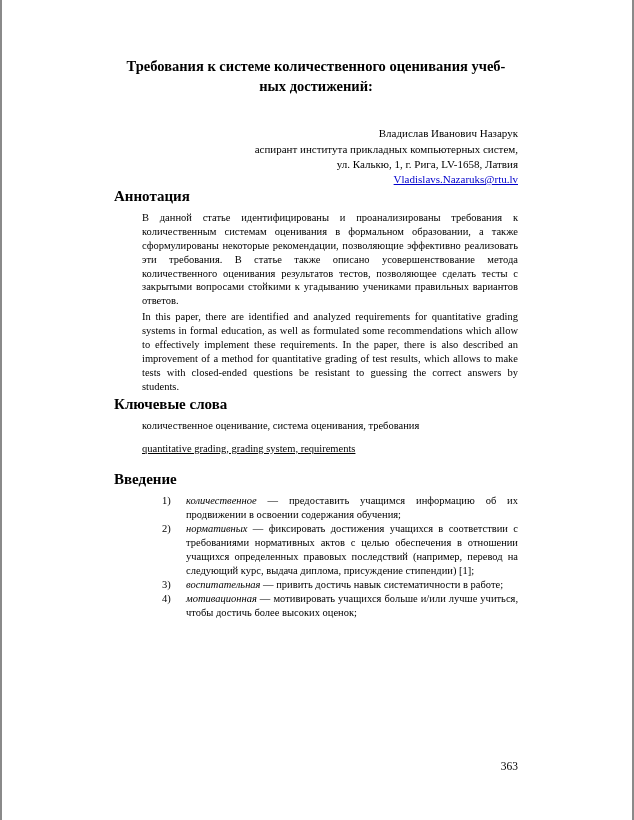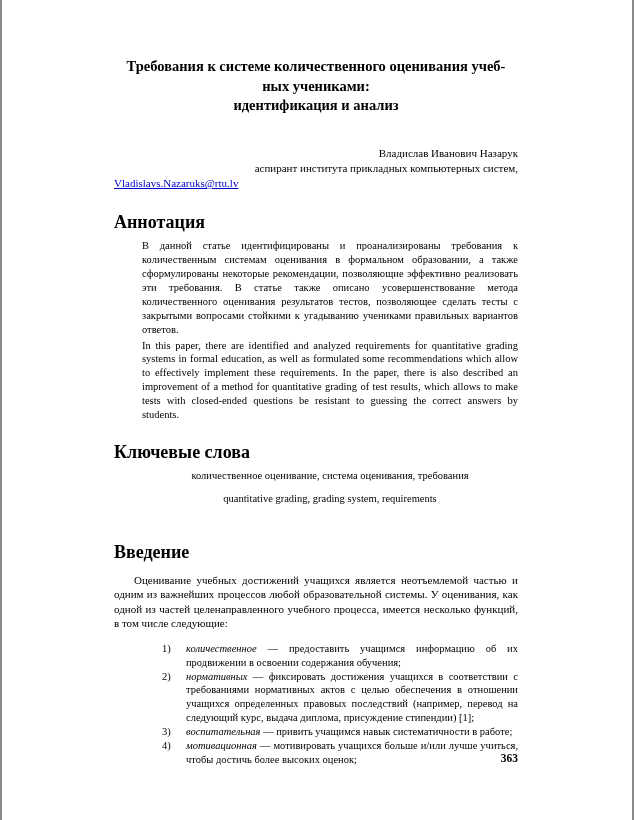--- a/index.html
+++ b/index.html
@@ -4,79 +4,78 @@
 <style>
   html,body { margin:0; padding:0; background:#8a8a8a; }
   .page {
     width:630px; height:820px; background:#ffffff; margin:0 auto;
     position:relative; box-sizing:border-box;
     padding:57px 114px 0 112px;
     font-family:"Liberation Serif", serif; color:#000;
   }
   .title { text-align:center; font-weight:bold; font-size:14.5px; line-height:1.35; }
   .authors { margin-top:30px; text-align:right; font-size:11px; line-height:1.4; }
-  .email-line { text-align:left; font-size:11px; line-height:1.4; }
+  .email-line { text-align:right; font-size:11px; line-height:1.4; }
   .email-link { color:#0000cc; text-decoration:underline; cursor:pointer; }
-  .sec-heading { font-weight:bold; font-size:18px; margin-top:20px; margin-bottom:6px; }
+  .sec-heading { font-weight:bold; font-size:15px; margin-bottom:6px; }
   .abstract-par { font-size:10.5px; line-height:1.33; text-align:justify; margin:0 0 2px 28px; }
-  .kw-line { font-size:10.5px; line-height:1.3; margin-left:28px;text-align:center; }
-  .kw-line + .kw-line { margin-top:9px; }
+  .kw-line { font-size:10.5px; line-height:1.3; margin-left:28px; }
+  .kw-line + .kw-line { margin-top:9px;text-decoration:underline; }
   .intro-par { font-size:11px; line-height:1.32; text-align:justify; text-indent:20px; margin-top:10px; }
   .num-list { margin-top:2px; }
   .num-item { font-size:10.5px; line-height:1.33; text-align:justify; position:relative; padding-left:72px; }
   .num-item .num { position:absolute; left:48px; top:0; }
   .lead-italic { font-style:italic; }
-  .page-number { position:absolute; right:114px; bottom:56px; font-size:11.5px;font-weight:bold; }
+  .page-number { position:absolute; right:114px; bottom:48px; font-size:11.5px; }
   .gap-lg { height:16px; }
 </style>
 </head>
 <body>
 
 <div class="page">
 
   <div class="title">
     <div>Требования к системе количественного оценивания учеб-</div>
-    <div>ных учениками:</div>
-    <div>идентификация и анализ</div>
+    <div>ных достижений:</div>
   </div>
 
   <div class="authors">
     <div>Владислав Иванович Назарук</div>
     <div>аспирант института прикладных компьютерных систем,</div>
+    <div>ул. Калькю, 1, г. Рига, LV-1658, Латвия</div>
   </div>
 
   <div class="email-line">
     <a href="#" class="email-link">Vladislavs.Nazaruks@rtu.lv</a>
   </div>
 
   <div class="sec-heading">Аннотация</div>
   <p class="abstract-par">В данной статье идентифицированы и проанализированы требования к количественным системам оценивания в формальном образовании, а также сформулированы некоторые рекомендации, позволяющие эффективно реализовать эти требования. В статье также описано усовершенствование метода количественного оценивания результатов тестов, позволяющее сделать тесты с закрытыми вопросами стойкими к угадыванию учениками правильных вариантов ответов.</p>
   <p class="abstract-par">In this paper, there are identified and analyzed requirements for quantitative grading systems in formal education, as well as formulated some recommendations which allow to effectively implement these requirements. In the paper, there is also described an improvement of a method for quantitative grading of test results, which allows to make tests with closed-ended questions be resistant to guessing the correct answers by students.</p>
 
   <div class="sec-heading">Ключевые слова</div>
   <div class="kw-line">количественное оценивание, система оценивания, требования</div>
   <div class="kw-line">quantitative grading, grading system, requirements</div>
 
   <div class="gap-lg"></div>
 
   <div class="sec-heading">Введение</div>
-  <p class="intro-par">Оценивание учебных достижений учащихся является неотъемлемой частью и одним из важнейших процессов любой образовательной системы. У оценивания, как одной из частей целенаправленного учебного процесса, имеется несколько функций, в том числе следующие:</p>
 
   <div class="num-list">
     <div class="num-item">
       <span class="num">1)</span>
       <span class="lead-italic">количественное</span><span> — предоставить учащимся информацию об их продвижении в освоении содержания обучения;</span>
     </div>
     <div class="num-item">
       <span class="num">2)</span>
       <span class="lead-italic">нормативных</span><span> — фиксировать достижения учащихся в соответствии с требованиями нормативных актов с целью обеспечения в отношении учащихся определенных правовых последствий (например, перевод на следующий курс, выдача диплома, присуждение стипендии) [1];</span>
     </div>
     <div class="num-item">
       <span class="num">3)</span>
-      <span class="lead-italic">воспитательная</span><span> — привить учащимся навык систематичности в работе;</span>
+      <span class="lead-italic">воспитательная</span><span> — привить достичь навык систематичности в работе;</span>
     </div>
     <div class="num-item">
       <span class="num">4)</span>
       <span class="lead-italic">мотивационная</span><span> — мотивировать учащихся больше и/или лучше учиться, чтобы достичь более высоких оценок;</span>
     </div>
   </div>
 
   <div class="page-number">363</div>
 
 </div>

